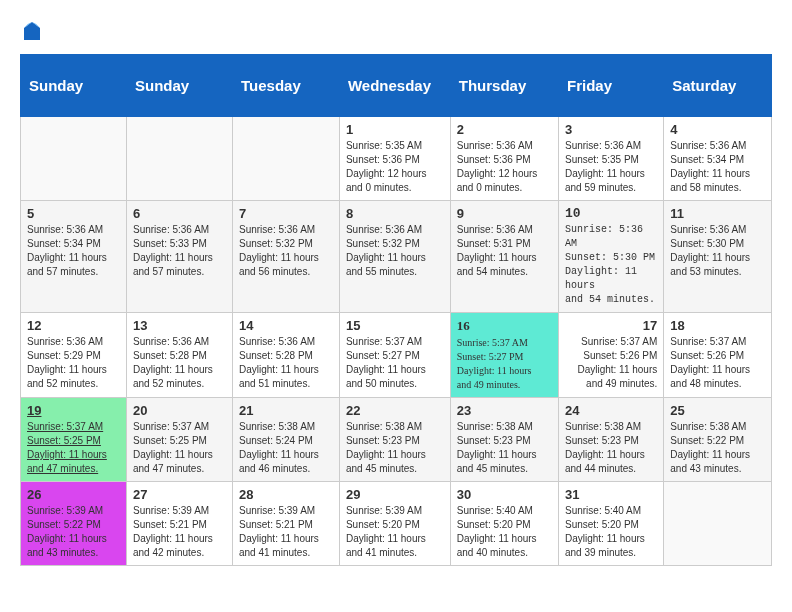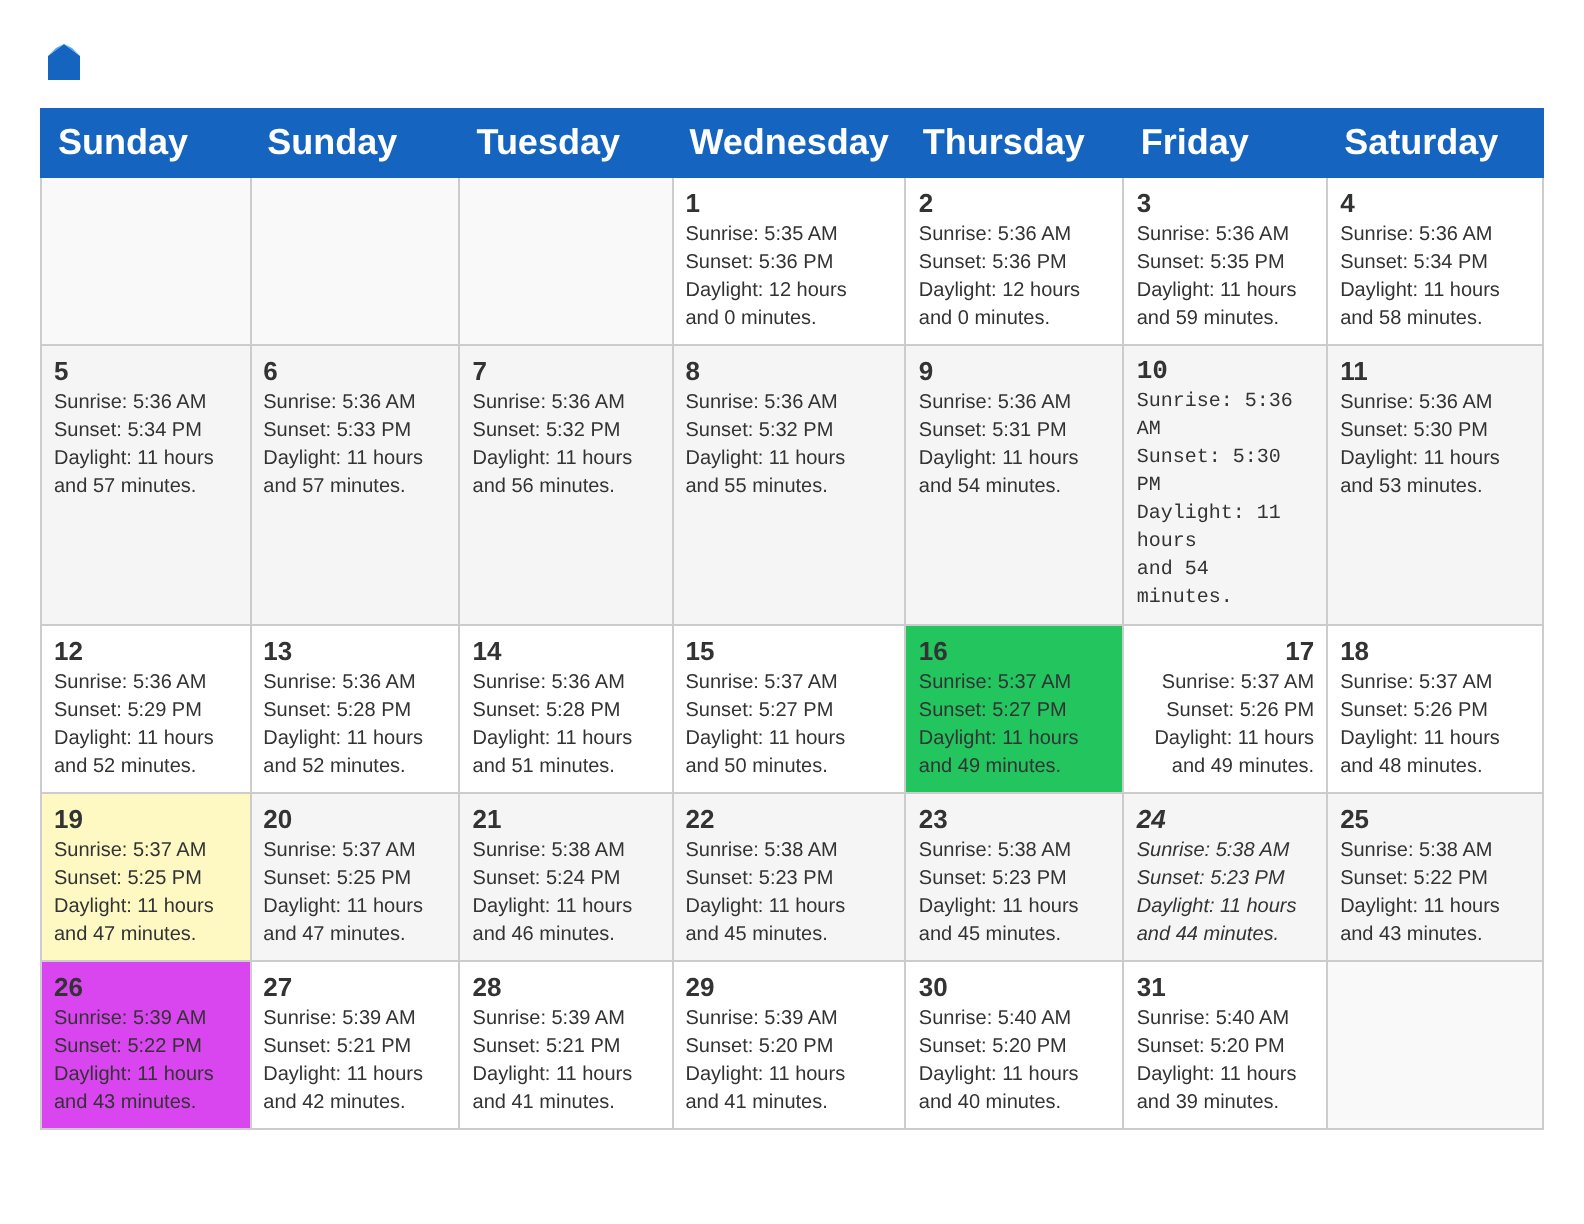--- a/index.html
+++ b/index.html
@@ -46,22 +46,22 @@
     }
     .calendar {
       width: 100%;
       border-collapse: collapse;
       border: 1px solid #ccc;
     }
     .calendar th {
       background: #1565c0;
       color: #fff;
       text-align: left;
-      padding: 6px 8px;
-      font-size: 18px;
+      padding: 22px 8px;
+      font-size: 15px;
       border: 1px solid #1565c0;
     }
     .calendar td {
       vertical-align: top;
       padding: 5px 6px;
       border: 1px solid #ccc;
       width: 113px;
       min-height: 80px;
       font-size: 10.5px;
       color: #333;
@@ -225,21 +225,21 @@
 Daylight: 11 hours
 and 51 minutes.</div>
         </td>
         <td style="background: rgb(255, 255, 255);">
           <span class="day-num">15</span>
           <div class="day-info" style="white-space: pre-line;">Sunrise: 5:37 AM
 Sunset: 5:27 PM
 Daylight: 11 hours
 and 50 minutes.</div>
         </td>
-        <td style="background: #22c55e;">
+        <td style="background: #5eead4; font-family: Liberation Serif, serif;">
           <span class="day-num">16</span>
           <div class="day-info" style="white-space: pre-line;">Sunrise: 5:37 AM
 Sunset: 5:27 PM
 Daylight: 11 hours
 and 49 minutes.</div>
         </td>
         <td style="background: rgb(255, 255, 255); text-align: right;">
           <span class="day-num">17</span>
           <div class="day-info" style="white-space: pre-line;">Sunrise: 5:37 AM
 Sunset: 5:26 PM
@@ -248,21 +248,21 @@
         </td>
         <td style="background: rgb(255, 255, 255);">
           <span class="day-num">18</span>
           <div class="day-info" style="white-space: pre-line;">Sunrise: 5:37 AM
 Sunset: 5:26 PM
 Daylight: 11 hours
 and 48 minutes.</div>
         </td>
       </tr>
       <tr>
-        <td style="background: #fef9c3;">
+        <td style="background: #86efac; text-decoration: underline;">
           <span class="day-num">19</span>
           <div class="day-info" style="white-space: pre-line;">Sunrise: 5:37 AM
 Sunset: 5:25 PM
 Daylight: 11 hours
 and 47 minutes.</div>
         </td>
         <td style="background: rgb(245, 245, 245);">
           <span class="day-num">20</span>
           <div class="day-info" style="white-space: pre-line;">Sunrise: 5:37 AM
 Sunset: 5:25 PM
@@ -283,21 +283,21 @@
 Daylight: 11 hours
 and 45 minutes.</div>
         </td>
         <td style="background: rgb(245, 245, 245);">
           <span class="day-num">23</span>
           <div class="day-info" style="white-space: pre-line;">Sunrise: 5:38 AM
 Sunset: 5:23 PM
 Daylight: 11 hours
 and 45 minutes.</div>
         </td>
-        <td style="background: rgb(245, 245, 245); font-style: italic;">
+        <td style="background: rgb(245, 245, 245);">
           <span class="day-num">24</span>
           <div class="day-info" style="white-space: pre-line;">Sunrise: 5:38 AM
 Sunset: 5:23 PM
 Daylight: 11 hours
 and 44 minutes.</div>
         </td>
         <td style="background: rgb(245, 245, 245);">
           <span class="day-num">25</span>
           <div class="day-info" style="white-space: pre-line;">Sunrise: 5:38 AM
 Sunset: 5:22 PM

